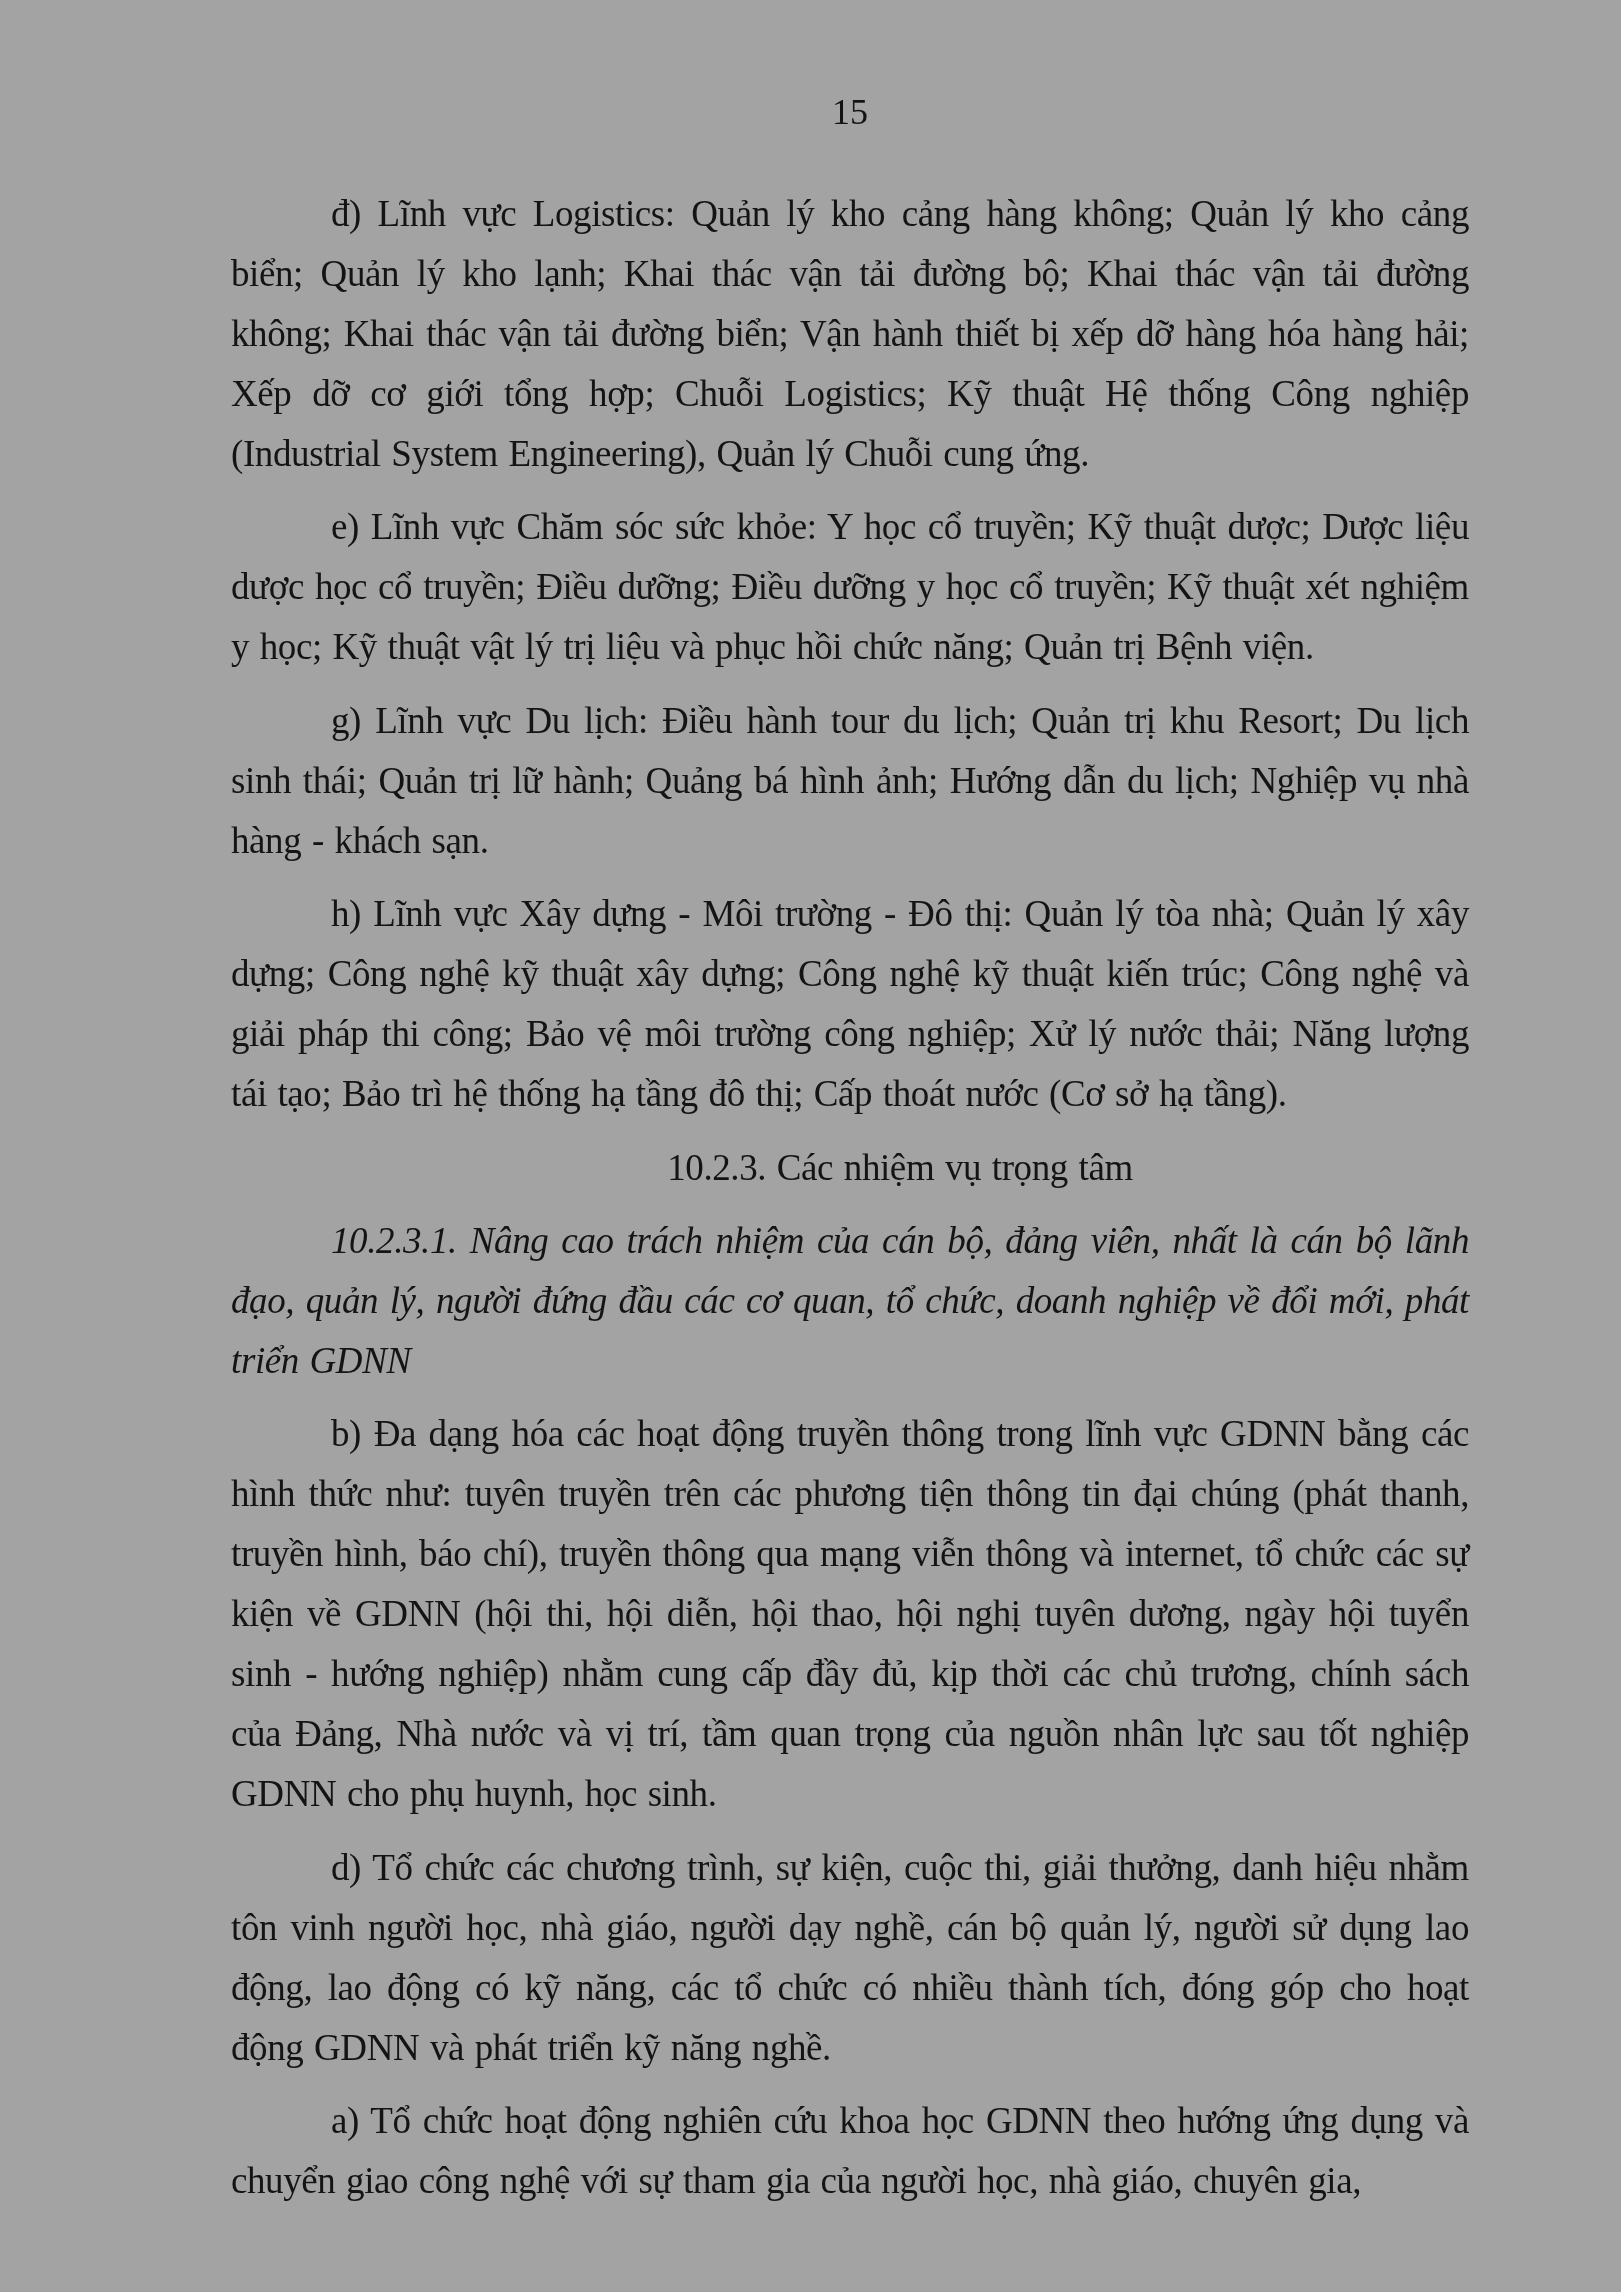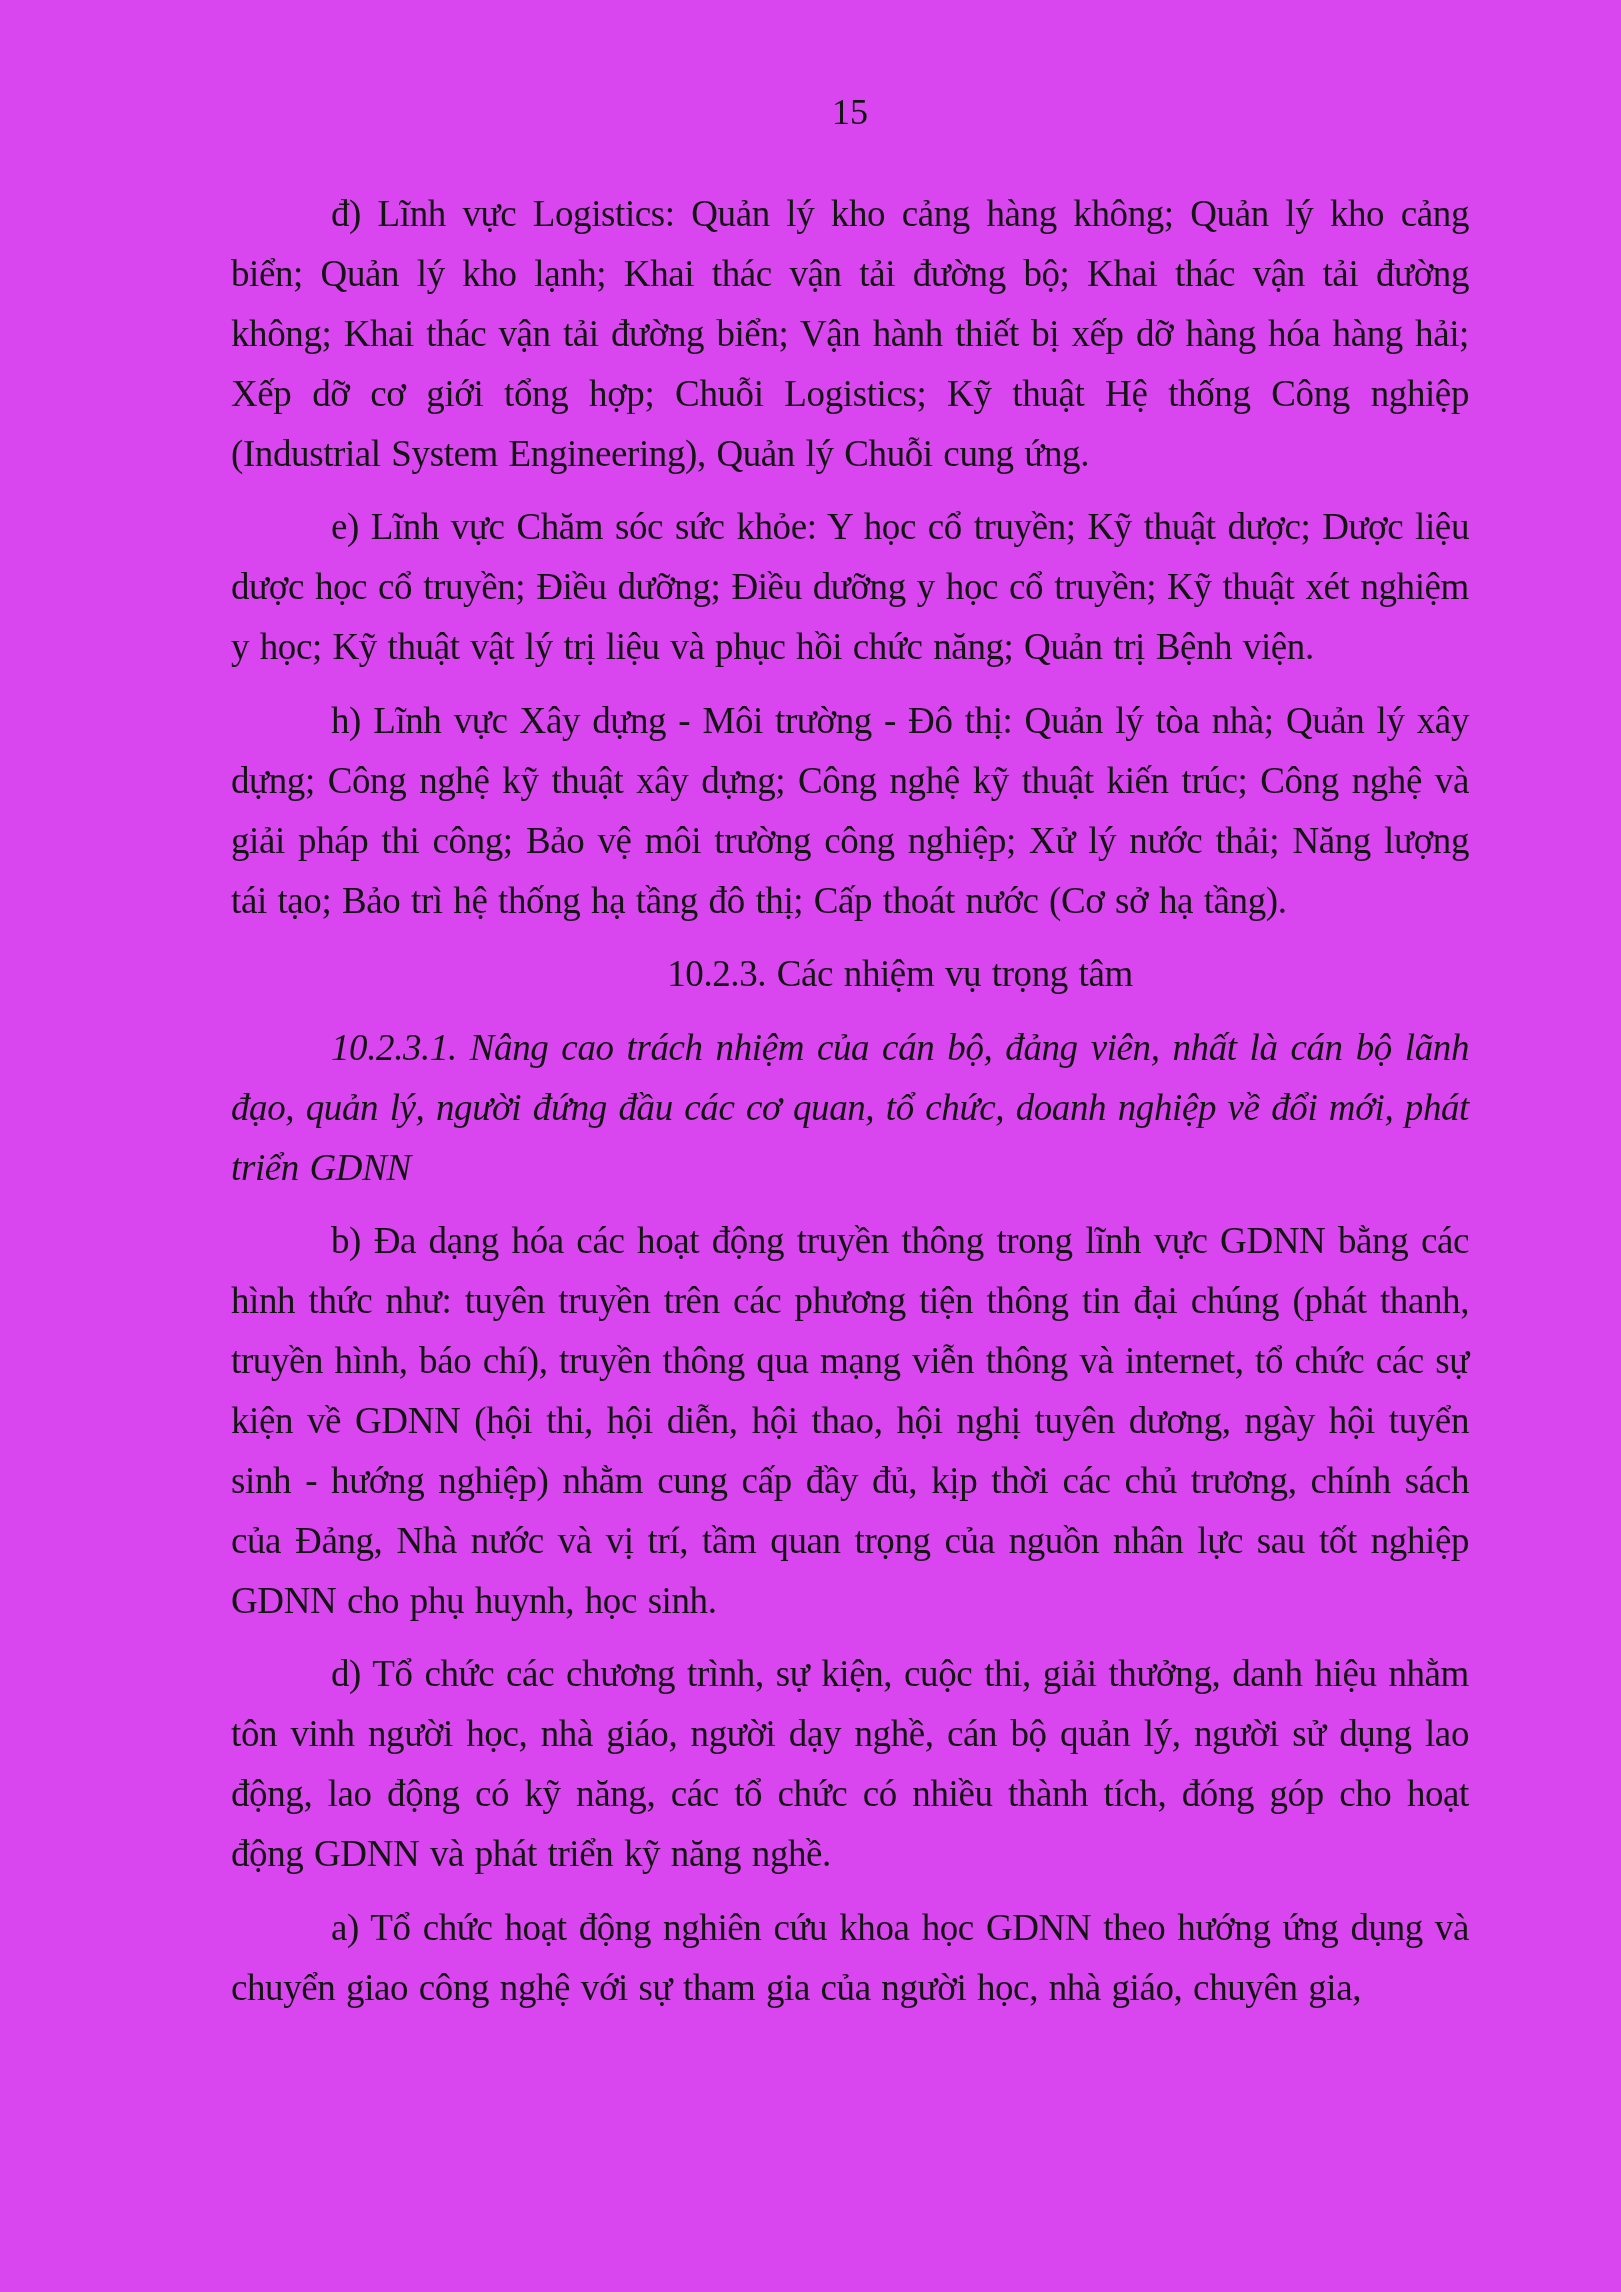--- a/index.html
+++ b/index.html
@@ -4,21 +4,21 @@
 <style>
   html, body {
     margin: 0;
     padding: 0;
     background: #ffffff;
   }
   .page {
     position: relative;
     width: 1621px;
     height: 2293px;
-    background: #d946ef;
+    background: #a3a3a3;
     color: #141414;
     font-family: "Liberation Serif", "DejaVu Serif", serif;
     box-sizing: border-box;
     padding: 90px 152px 0 231px;
     overflow: hidden;
   }
   .page-number {
     text-align: center;
     font-size: 36px;
     line-height: 45px;
@@ -42,20 +42,21 @@
   }
 </style>
 </head>
 <body>
 
 <div class="page">
   <div class="page-number">15</div>
   <div class="doc-body">
       <p class="body">đ) Lĩnh vực Logistics: Quản lý kho cảng hàng không; Quản lý kho cảng biển; Quản lý kho lạnh; Khai thác vận tải đường bộ; Khai thác vận tải đường không; Khai thác vận tải đường biển; Vận hành thiết bị xếp dỡ hàng hóa hàng hải; Xếp dỡ cơ giới tổng hợp; Chuỗi Logistics; Kỹ thuật Hệ thống Công nghiệp (Industrial System Engineering), Quản lý Chuỗi cung ứng.</p>
       <p class="body">e) Lĩnh vực Chăm sóc sức khỏe: Y học cổ truyền; Kỹ thuật dược; Dược liệu dược học cổ truyền; Điều dưỡng; Điều dưỡng y học cổ truyền; Kỹ thuật xét nghiệm y học; Kỹ thuật vật lý trị liệu và phục hồi chức năng; Quản trị Bệnh viện.</p>
+      <p class="body">g) Lĩnh vực Du lịch: Điều hành tour du lịch; Quản trị khu Resort; Du lịch sinh thái; Quản trị lữ hành; Quảng bá hình ảnh; Hướng dẫn du lịch; Nghiệp vụ nhà hàng - khách sạn.</p>
       <p class="body">h) Lĩnh vực Xây dựng - Môi trường - Đô thị: Quản lý tòa nhà; Quản lý xây dựng; Công nghệ kỹ thuật xây dựng; Công nghệ kỹ thuật kiến trúc; Công nghệ và giải pháp thi công; Bảo vệ môi trường công nghiệp; Xử lý nước thải; Năng lượng tái tạo; Bảo trì hệ thống hạ tầng đô thị; Cấp thoát nước (Cơ sở hạ tầng).</p>
       <p class="heading">10.2.3. Các nhiệm vụ trọng tâm</p>
       <p class="subheading-italic">10.2.3.1. Nâng cao trách nhiệm của cán bộ, đảng viên, nhất là cán bộ lãnh đạo, quản lý, người đứng đầu các cơ quan, tổ chức, doanh nghiệp về đổi mới, phát triển GDNN</p>
       <p class="body">b) Đa dạng hóa các hoạt động truyền thông trong lĩnh vực GDNN bằng các hình thức như: tuyên truyền trên các phương tiện thông tin đại chúng (phát thanh, truyền hình, báo chí), truyền thông qua mạng viễn thông và internet, tổ chức các sự kiện về GDNN (hội thi, hội diễn, hội thao, hội nghị tuyên dương, ngày hội tuyển sinh - hướng nghiệp) nhằm cung cấp đầy đủ, kịp thời các chủ trương, chính sách của Đảng, Nhà nước và vị trí, tầm quan trọng của nguồn nhân lực sau tốt nghiệp GDNN cho phụ huynh, học sinh.</p>
       <p class="body">d) Tổ chức các chương trình, sự kiện, cuộc thi, giải thưởng, danh hiệu nhằm tôn vinh người học, nhà giáo, người dạy nghề, cán bộ quản lý, người sử dụng lao động, lao động có kỹ năng, các tổ chức có nhiều thành tích, đóng góp cho hoạt động GDNN và phát triển kỹ năng nghề.</p>
       <p class="body">a) Tổ chức hoạt động nghiên cứu khoa học GDNN theo hướng ứng dụng và chuyển giao công nghệ với sự tham gia của người học, nhà giáo, chuyên gia,</p>
     </div>
 </div>
 
 

